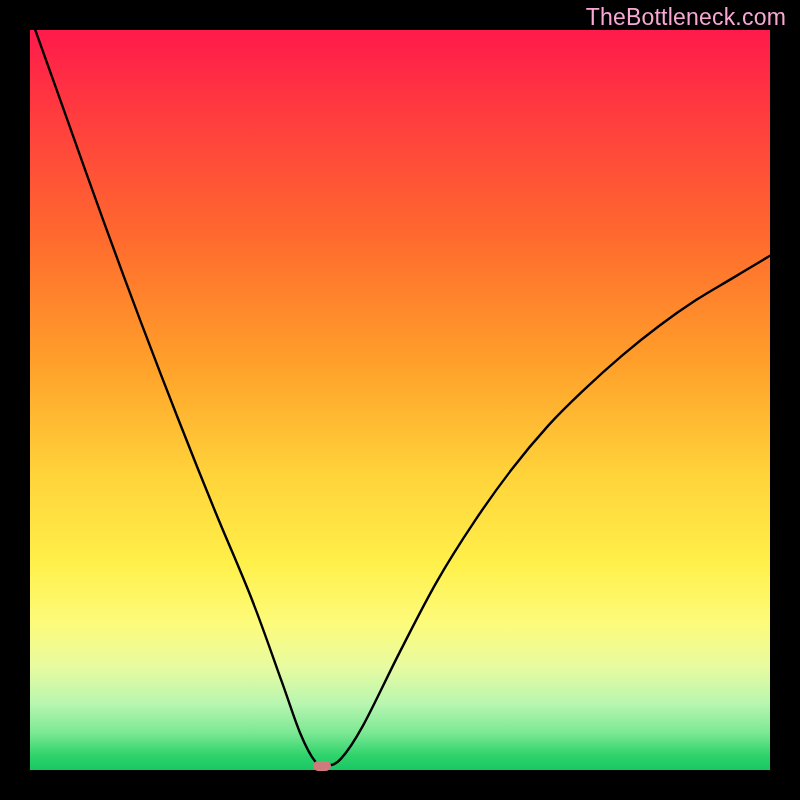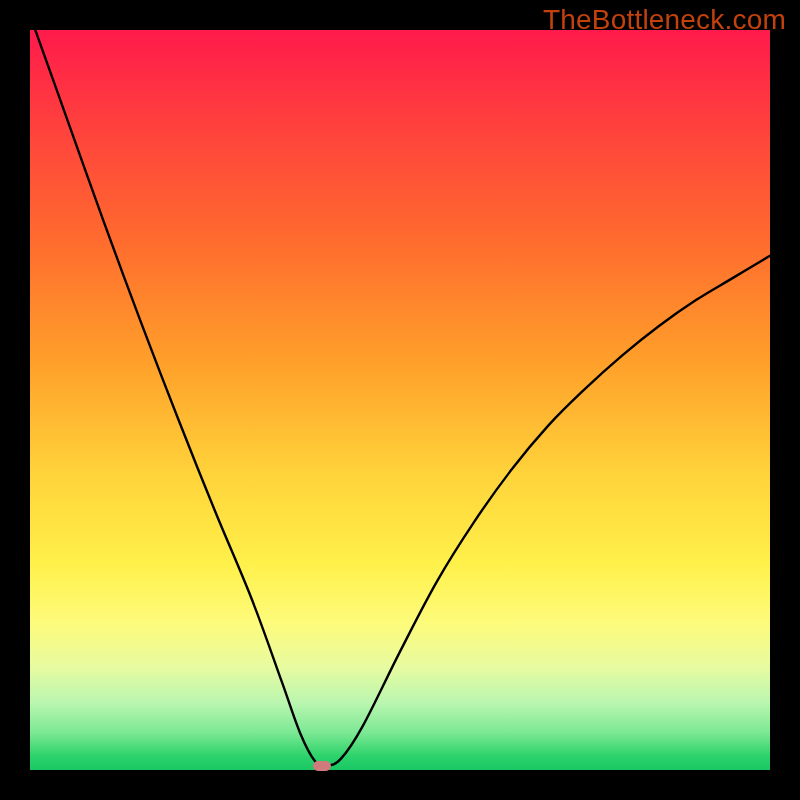--- a/index.html
+++ b/index.html
@@ -52,22 +52,22 @@
     position: absolute;
     width: 18px;
     height: 10px;
     background: #cf7a7d;
     border-radius: 5px;
   }
   .watermark {
     position: absolute;
     top: 4px;
     right: 14px;
-    color: #c2410c;
-    font-size: 28px;
+    color: #f9a8d4;
+    font-size: 23px;
     letter-spacing: 0.2px;
     user-select: none;
   }
 </style>
 </head>
 <body>
 
 <div class="stage">
 
   <div class="plot">

